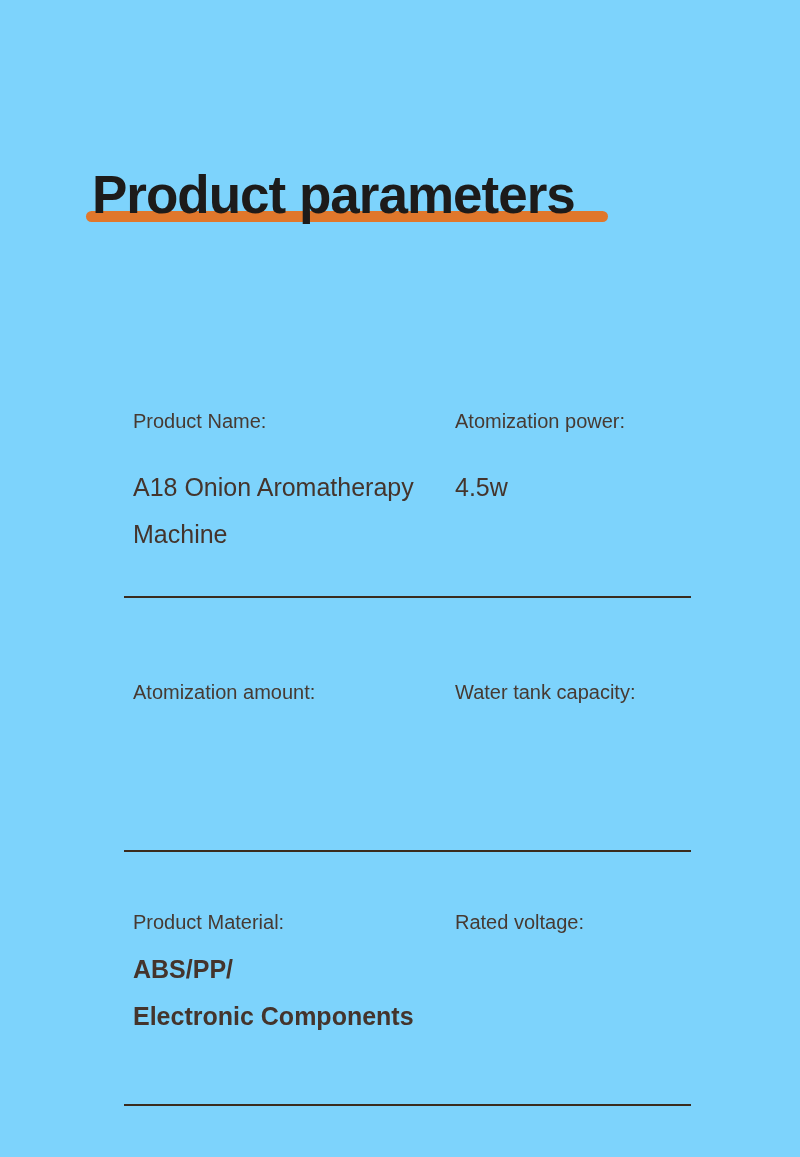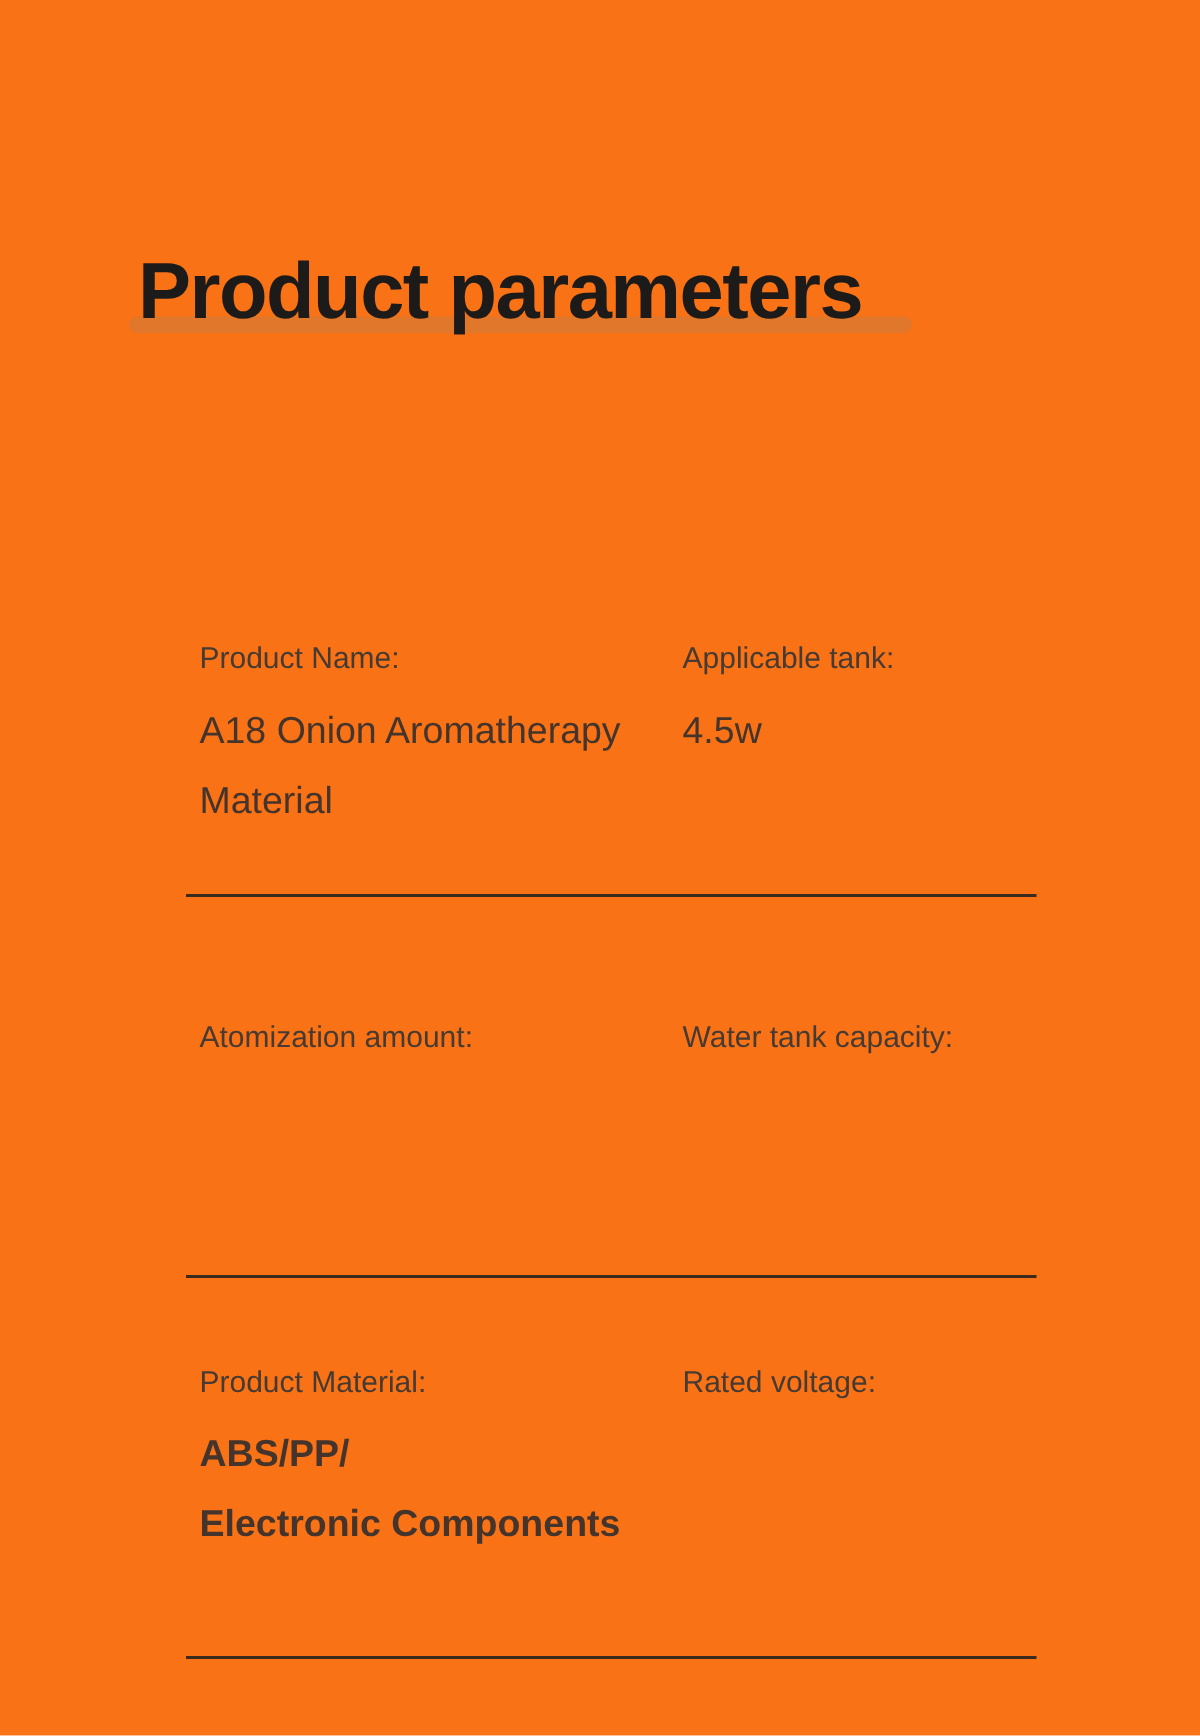--- a/index.html
+++ b/index.html
@@ -5,21 +5,21 @@
 <style>
   html, body {
     margin: 0;
     padding: 0;
     background: #ffffff;
   }
   .canvas {
     position: relative;
     width: 800px;
     height: 1157px;
-    background: #f97316;
+    background: #7dd3fc;
     overflow: hidden;
     font-family: "Liberation Sans", sans-serif;
   }
   .page-title {
     position: absolute;
     left: 92px;
     top: 166px;
     margin: 0;
     font-size: 53px;
     font-weight: 700;
@@ -48,21 +48,21 @@
   }
   .spec-value {
     position: absolute;
     font-size: 25px;
     line-height: 47px;
     color: #44342c;
     white-space: pre-line;
   }
   .col-left  { left: 133px; width: 322px; }
   .col-right { left: 455px; width: 236px; }
-  .row1-label { top: 425px; }
+  .row1-label { top: 407px; }
   .row1-value { top: 464px; }
   .row2-label { top: 678px; }
   .row2-value { top: 712px; }
   .row3-label { top: 908px; }
   .row3-value { top: 946px; font-weight: bold; }
   .divider {
     position: absolute;
     left: 124px;
     width: 567px;
     height: 2px;
@@ -74,23 +74,23 @@
 </style>
 </head>
 <body>
 
 <div class="canvas">
 
   <div class="title-accent"></div>
   <h1 class="page-title">Product parameters</h1>
 
   <div class="spec-label col-left row1-label">Product Name:</div>
-  <div class="spec-label col-right row1-label">Applicable tank:</div>
+  <div class="spec-label col-right row1-label">Atomization power:</div>
   <div class="spec-value col-left row1-value">A18 Onion Aromatherapy
-Material</div>
+Machine</div>
   <div class="spec-value col-right row1-value">4.5w</div>
   <div class="divider d1"></div>
 
   <div class="spec-label col-left row2-label">Atomization amount:</div>
   <div class="spec-label col-right row2-label">Water tank capacity:</div>
   <div class="divider d2"></div>
 
   <div class="spec-label col-right row3-label">Rated voltage:</div>
   <div class="spec-label col-left row3-label">Product Material:</div>
   <div class="spec-value col-left row3-value">ABS/PP/

